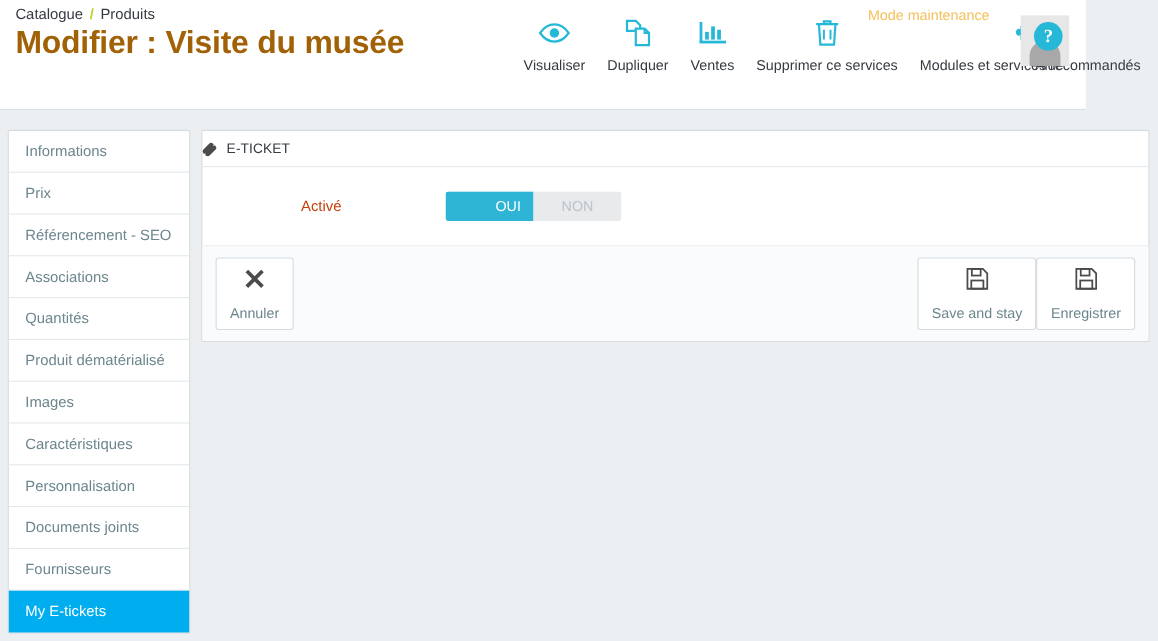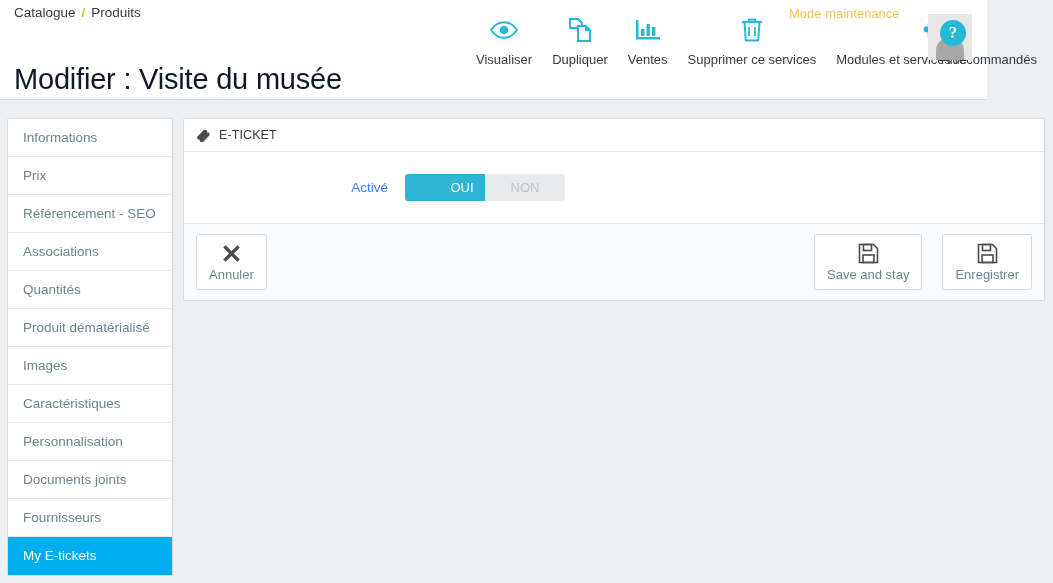--- a/index.html
+++ b/index.html
@@ -30,25 +30,24 @@
   .breadcrumb .crumb { color: #363a41; }
   .breadcrumb .sep {
     color: #bfd12c;
     margin: 0 6px;
     font-weight: bold;
   }
   .page-title {
     position: absolute;
     left: 14px; top: 23px;
     font-size: 29px;
-    font-weight: normal;
-    color: #0f172a;
+    font-weight: bold;
+    color: #a16207;
     white-space: nowrap;
     letter-spacing: -0.2px;
-    margin-top: 40px;
   }
 
   
   .toolbar {
     position: absolute;
     left: 466px; top: 14px;
     display: flex;
     align-items: flex-start;
     text-align: right;
   }
@@ -175,21 +174,21 @@
     position: absolute;
     left: 183px; top: 18px;
     width: 862px;
     background: #ffffff;
     border: 1px solid #d6dbe0;
     border-radius: 2px;
   }
   .panel-head {
     height: 33px;
     line-height: 33px;
-    padding: 0 13px;
+    padding: 0 0;
     border-bottom: 1px solid #e4e8eb;
     font-size: 12.5px;
     color: #363a41;
     display: flex;
     align-items: center;
     letter-spacing: 0.1px;
   }
   .panel-head .ticket-ic {
     margin-right: 7px;
     display: flex;
@@ -199,24 +198,24 @@
   .panel-body {
     padding: 22px 12px 22px 12px;
     min-height: 62px;
   }
   .form-row {
     display: flex;
     align-items: center;
   }
   .form-label {
     width: 209px;
-    text-align: right;
+    text-align: center;
     padding-right: 17px;
     font-size: 13.5px;
-    color: #3b82f6;
+    color: #c2410c;
   }
   .switch {
     display: flex;
     border-radius: 3px;
     overflow: hidden;
   }
   .switch .opt {
     width: 80px;
     height: 27px;
     line-height: 27px;
@@ -236,41 +235,41 @@
 
   .panel-foot {
     background: #fafbfc;
     border-top: 1px solid #e4e8eb;
     padding: 10px 12px;
     display: flex;
     align-items: center;
     justify-content: space-between;
     border-radius: 0 0 2px 2px;
   }
-  .foot-right { display: flex; gap: 20px; }
+  .foot-right { display: flex; gap: 0; }
   .btn {
     background: #ffffff;
     border: 1px solid #d6dbe0;
     border-radius: 3px;
     padding: 7px 12px 7px 12px;
     min-width: 62px;
     display: flex;
     flex-direction: column;
     align-items: center;
     cursor: pointer;
   }
   .btn .bic {
     color: #4b4b4b;
     height: 22px;
     display: flex;
     align-items: center;
     justify-content: center;
   }
   .btn .blabel {
-    margin-top: 3px;
+    margin-top: 13px;
     font-size: 13px;
     color: #6c868e;
     white-space: nowrap;
   }
 </style>
 </head>
 <body>
 
 <div class="header">
 

